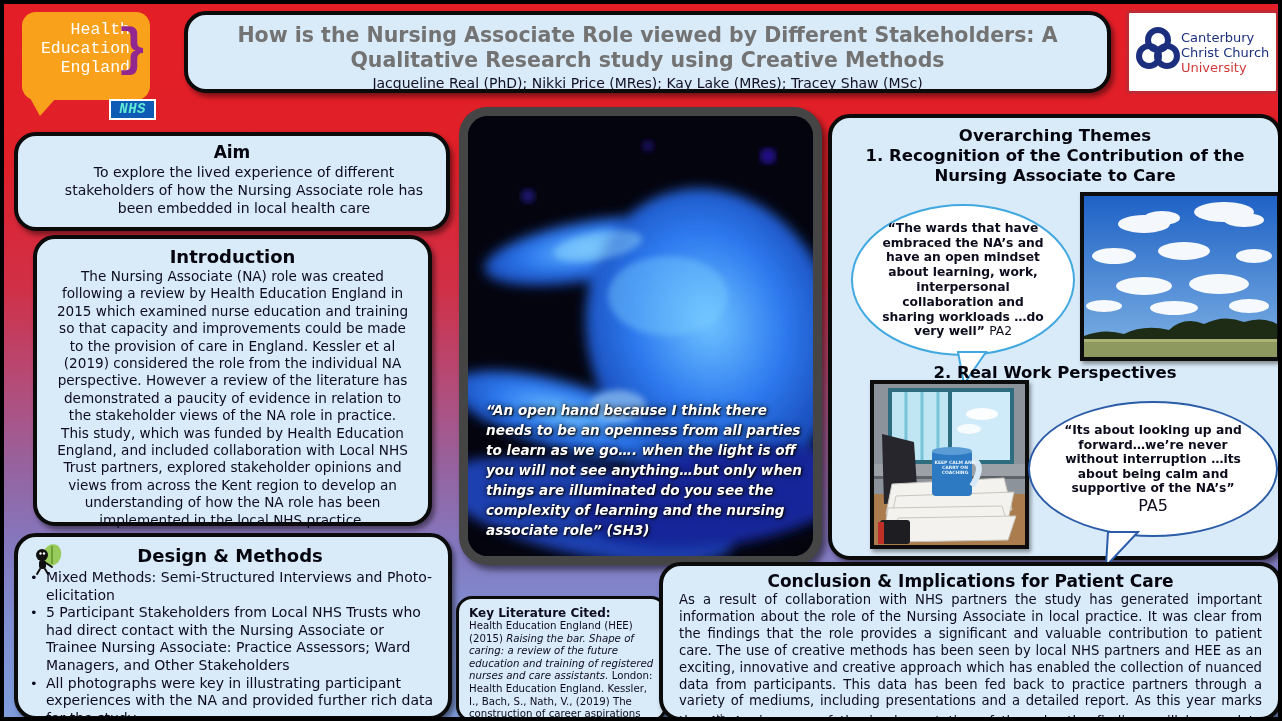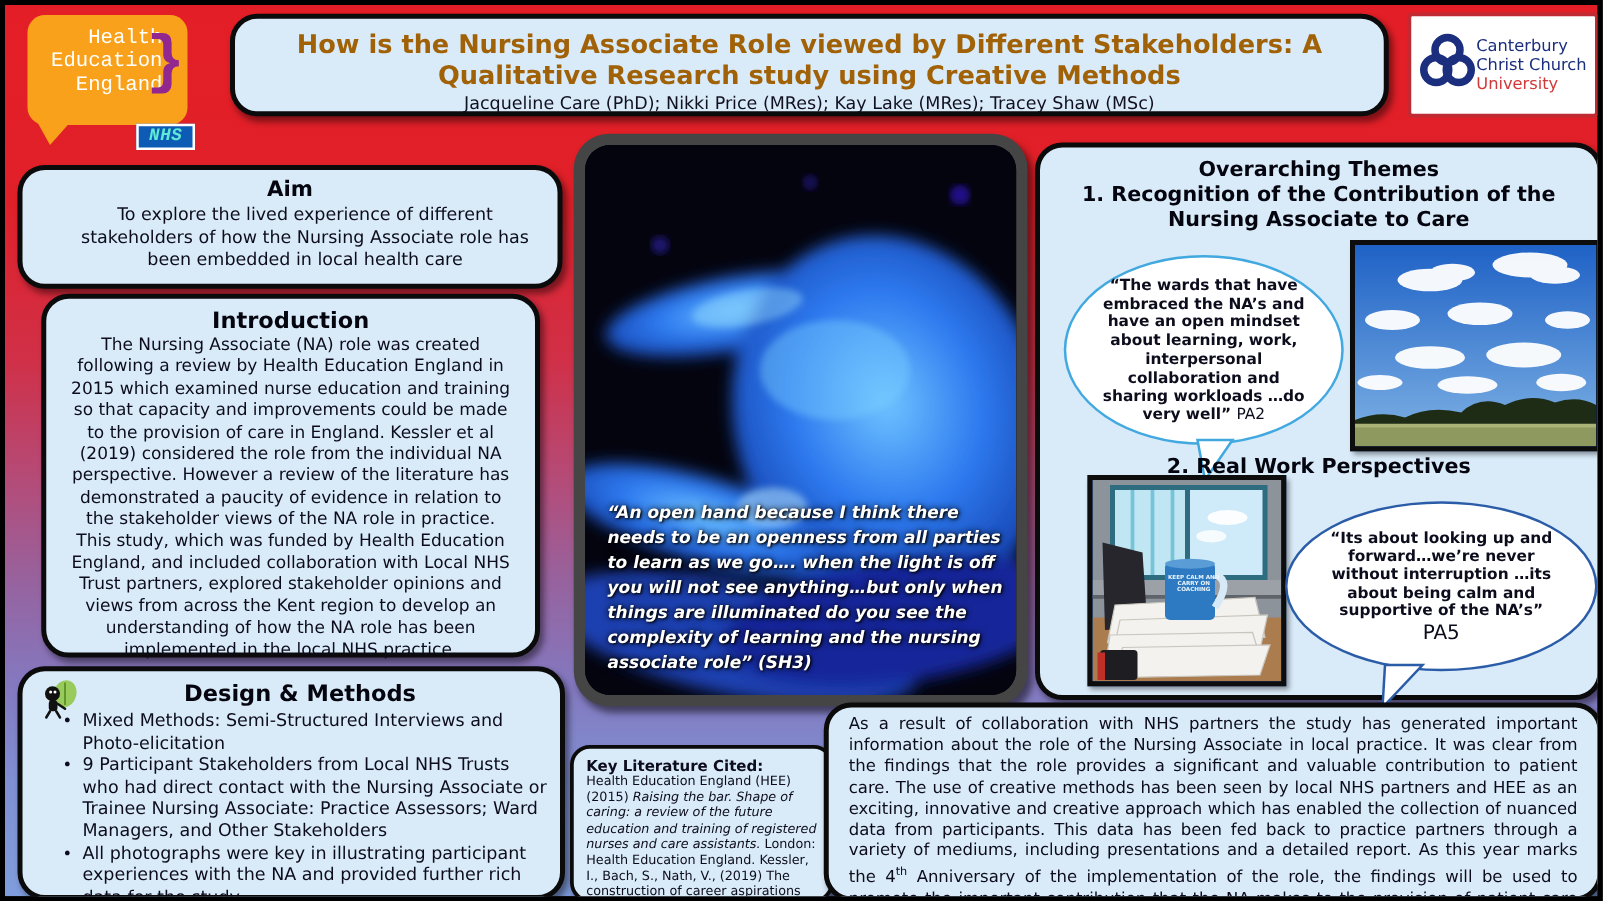--- a/index.html
+++ b/index.html
@@ -18,33 +18,33 @@
   
   #hee-logo { position:absolute; left:14px; top:6px; width:138px; height:110px;font-family:Liberation Mono, monospace; }
   #hee-bubble { position:absolute; left:4px; top:2px; width:128px; height:88px; background:#f9a11b; border-radius:14px; }
   #hee-bubble:after { content:""; position:absolute; left:8px; bottom:-16px; width:0; height:0;
     border-left:10px solid transparent; border-right:16px solid transparent; border-top:18px solid #f9a11b; }
   #hee-text { position:absolute; right:20px; top:8px; text-align:right; color:#fff; font-size:16.5px; line-height:19px; }
   #hee-bracket { position:absolute; right:2px; top:6px; color:#92278f; font-size:52px; font-weight:bold; line-height:66px; }
   #nhs-badge { position:absolute; right:0; bottom:0; background:#0e5bb5; border:2px solid #fff; color:#5eead4;
     font-style:italic; font-weight:bold; font-size:14px; padding:0 8px 1px 8px; letter-spacing:.5px; }
   #title-panel { left:180px; top:7px; width:927px; height:82px; padding:8px 24px 4px; }
-  #poster-title { font-size:20.5px; font-weight:bold; text-align:center; line-height:25px; color:#a16207; }
+  #poster-title { font-size:20.5px; font-weight:bold; text-align:center; line-height:25px; color:#737373; }
   #poster-authors { font-size:14px; text-align:center; margin-top:2px; color:#101020; }
   #cccu-logo { position:absolute; left:1122px; top:6px; width:153px; height:84px; background:#fff;
     border:3px solid #c02a33; border-radius:4px; display:flex; align-items:center; padding:6px; }
   #cccu-words { font-size:13px; line-height:15px; color:#1b2f7e; font-weight:500; }
   #cccu-words .uni { color:#d03a3a; }
   
   #aim-panel { left:10px; top:128px; width:436px; height:99px; padding:6px 14px; }
   #aim-panel h2 { font-size:17px; }
   #aim-body { font-size:14px; text-align:center; line-height:18px; margin-top:1px;margin-left:24px; }
   #intro-panel { left:29px; top:231px; width:399px; height:291px; padding:7px 18px; }
   #intro-body { font-size:13.6px; text-align:center; line-height:17.4px; margin-top:1px; }
-  #design-panel { left:10px; top:529px; width:438px; height:187px; padding:6px 10px 4px 24px; }
+  #design-panel { left:10px; top:529px; width:438px; height:187px; padding:6px 10px 4px 4px; }
   #design-panel h2 { margin-top:2px; }
   #writer-icon { position:absolute; left:14px; top:6px; width:34px; height:34px; }
   #design-list { list-style:none; margin-top:3px; font-size:14px; line-height:17.6px; }
   #design-list li { position:relative; padding-left:24px; }
   #design-list li:before { content:"•"; position:absolute; left:8px; font-size:13px; }
   
   #photo-card { position:absolute; left:455px; top:103px; width:363px; height:458px; background:#454545;
     border-radius:28px; box-shadow:4px 5px 6px rgba(0,0,0,.5); padding:9px; }
   #hand-photo { position:relative; width:100%; height:100%; background:#04040f; border-radius:20px; overflow:hidden; }
   #hand-caption { position:absolute; left:18px; bottom:16px; width:318px; color:#fff; font-size:13.6px;
@@ -88,21 +88,21 @@
         <div>Education</div>
         <div>England</div>
       </div>
       <div id="hee-bracket">}</div>
     </div>
     <div id="nhs-badge">NHS</div>
   </div>
 
   <div id="title-panel" class="panel">
     <div id="poster-title">How is the Nursing Associate Role viewed by Different Stakeholders: A Qualitative Research study using Creative Methods</div>
-    <div id="poster-authors">Jacqueline Care (PhD); Nikki Price (MRes); Kay Lake (MRes); Tracey Shaw (MSc)</div>
+    <div id="poster-authors">Jacqueline Real (PhD); Nikki Price (MRes); Kay Lake (MRes); Tracey Shaw (MSc)</div>
   </div>
 
   <div id="cccu-logo">
     <svg width="46" height="56" viewBox="0 0 46 56">
       <g fill="none" stroke="#1b2f7e" stroke-width="6">
         <circle cx="23" cy="16" r="10"></circle>
         <circle cx="14" cy="32" r="10"></circle>
         <circle cx="32" cy="32" r="10"></circle>
       </g>
     </svg>
@@ -129,21 +129,21 @@
       <path d="M20 3 L20 21" stroke="#5a8f24" stroke-width="1.4"></path>
       <circle cx="10" cy="12" r="6" fill="#111"></circle>
       <circle cx="8.5" cy="10.5" r="1.2" fill="#fff"></circle>
       <circle cx="12" cy="10.5" r="1.2" fill="#fff"></circle>
       <rect x="7" y="17" width="7" height="9" rx="3" fill="#111"></rect>
       <path d="M8 26 L5 31 M13 26 L16 31 M14 20 L20 24" stroke="#111" stroke-width="2" stroke-linecap="round"></path>
     </svg>
     <h2>Design &amp; Methods</h2>
     <ul id="design-list">
       <li>Mixed Methods: Semi-Structured Interviews and Photo-elicitation</li>
-      <li>9 Participant Stakeholders from Local NHS Trusts who had direct contact with the Nursing Associate or Trainee Nursing Associate: Practice Assessors; Ward Managers, and Other Stakeholders</li>
+      <li>5 Participant Stakeholders from Local NHS Trusts who had direct contact with the Nursing Associate or Trainee Nursing Associate: Practice Assessors; Ward Managers, and Other Stakeholders</li>
       <li>All photographs were key in illustrating participant experiences with the NA and provided further rich data for the study.</li>
     </ul>
   </div>
 
   <div id="photo-card">
     <div id="hand-photo">
       <svg width="100%" height="100%" viewBox="0 0 345 440" preserveAspectRatio="none">
         <defs>
           <radialGradient id="hg" cx="50%" cy="45%" r="65%">
             <stop offset="0%" stop-color="#6fc4ff"></stop>
@@ -269,18 +269,19 @@
     <div id="bubble2" class="bubble">
       <div class="q">“Its about looking up and forward…we’re never without interruption …its about being calm and supportive of the NA’s”</div>
       <div class="attr">PA5</div>
     </div>
     <svg id="bubble2-tail" viewBox="0 0 44 38">
       <path d="M10 2 L40 2 L8 36 Z" fill="#fff" stroke="#2b5ca8" stroke-width="2"></path>
     </svg>
   </div>
 
   <div id="conclusion-panel" class="panel">
+    <h2>Conclusion &amp; Implications for Patient Care</h2>
     <div id="conclusion-body">
       <span>As a result of collaboration with NHS partners the study has generated important information about the role of the Nursing Associate in local practice. It was clear from the findings that the role provides a significant and valuable contribution to patient care. The use of creative methods has been seen by local NHS partners and HEE as an exciting, innovative and creative approach which has enabled the collection of nuanced data from participants. This data has been fed back to practice partners through a variety of mediums, including presentations and a detailed report. As this year marks the 4</span><sup>th</sup><span> Anniversary of the implementation of the role, the findings will be used to promote the important contribution that the NA makes to the provision of patient care in Kent.</span>
     </div>
   </div>
 
 </div>
 
 </body></html>

